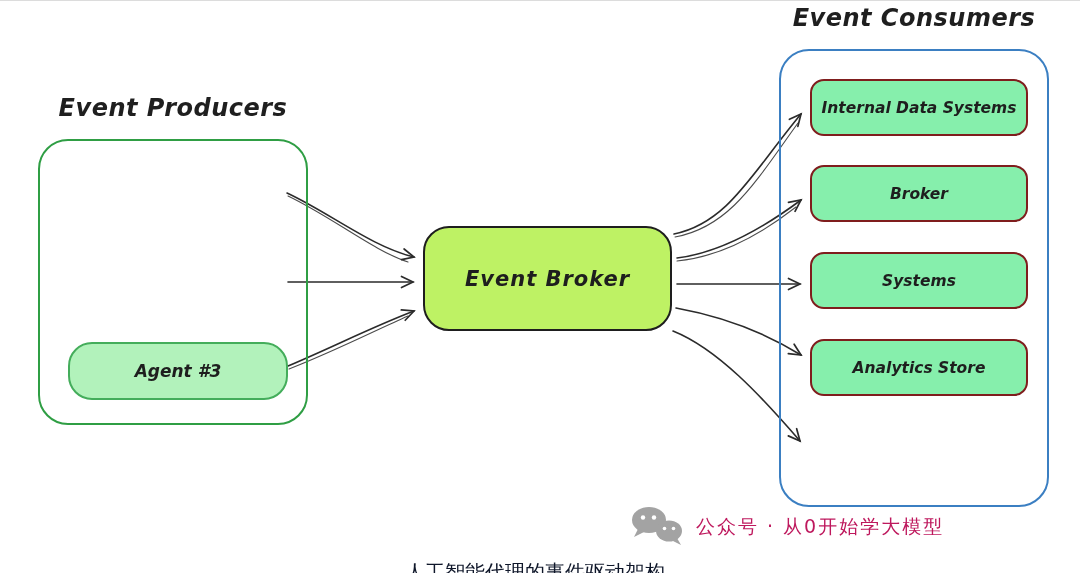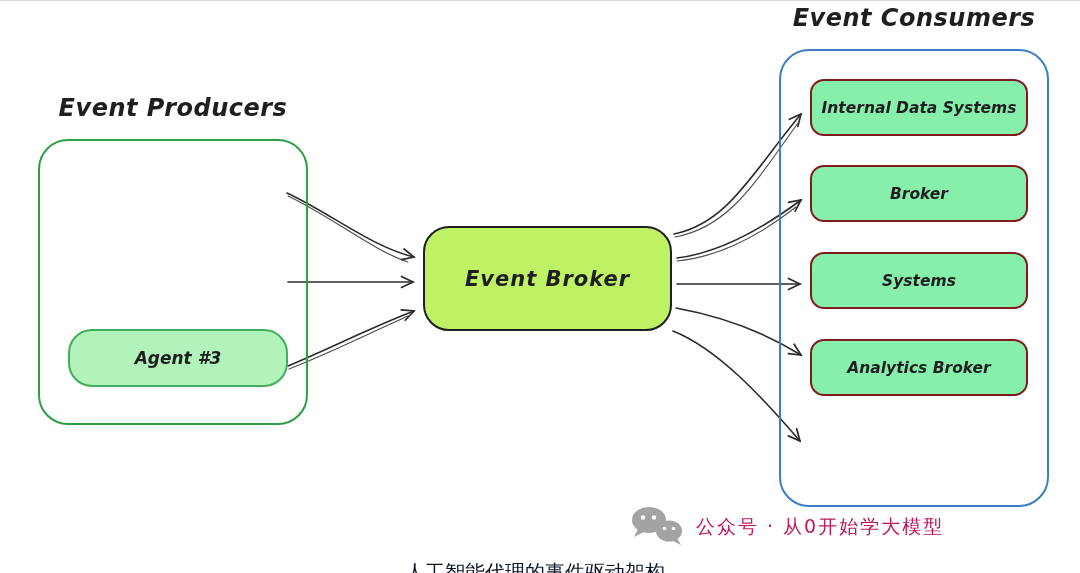--- a/index.html
+++ b/index.html
@@ -106,41 +106,41 @@
       <path d="M677,257 C718,252 762,228 801,199" marker-end="url(#ah)"></path>
       <path d="M677,260 C720,256 760,234 796,206" stroke-width="1.1" opacity="0.85"></path>
       <path d="M677,283 L800,283" marker-end="url(#ah)"></path>
       <path d="M676,307 C720,315 764,331 801,354" marker-end="url(#ah)"></path>
       <path d="M673,330 C718,348 762,396 800,440" marker-end="url(#ah)"></path>
     </g>
   </svg>
 
   <div class="group-title" style="left:38px;top:93px;width:270px;font-style:italic;">Event Producers</div>
   <div class="container green" style="left:38px;top:138px;width:270px;height:286px;"></div>
-  <div class="node green-box" style="top:328px;border-radius:24px;">
+  <div class="node green-box" style="top:341px;border-radius:24px;">
     <span>Agent #3</span>
   </div>
 
   <div class="node broker">
     <span>Event Broker</span>
   </div>
 
   <div class="group-title" style="left:779px;top:3px;width:270px;">Event Consumers</div>
   <div class="container blue" style="left:779px;top:48px;width:270px;height:458px;"></div>
   <div class="node blue-box" style="top:78px;">
     <span>Internal Data Systems</span>
   </div>
   <div class="node blue-box" style="top:164px;">
     <span>Broker</span>
   </div>
   <div class="node blue-box" style="top:251px;">
     <span>Systems</span>
   </div>
   <div class="node blue-box" style="top:338px;">
-    <span>Analytics Broker</span>
+    <span>Analytics Store</span>
   </div>
 
   <div class="watermark">
     <svg class="wx" width="56" height="42" viewBox="0 0 56 42">
       <g fill="#a3a3a3">
         <ellipse cx="19" cy="14" rx="17" ry="13"></ellipse>
         <path d="M8,23 L4,31 L14,26 Z"></path>
         <ellipse cx="39" cy="25" rx="13" ry="10.5"></ellipse>
         <path d="M47,32 L51,39 L42,34.5 Z"></path>
       </g>

